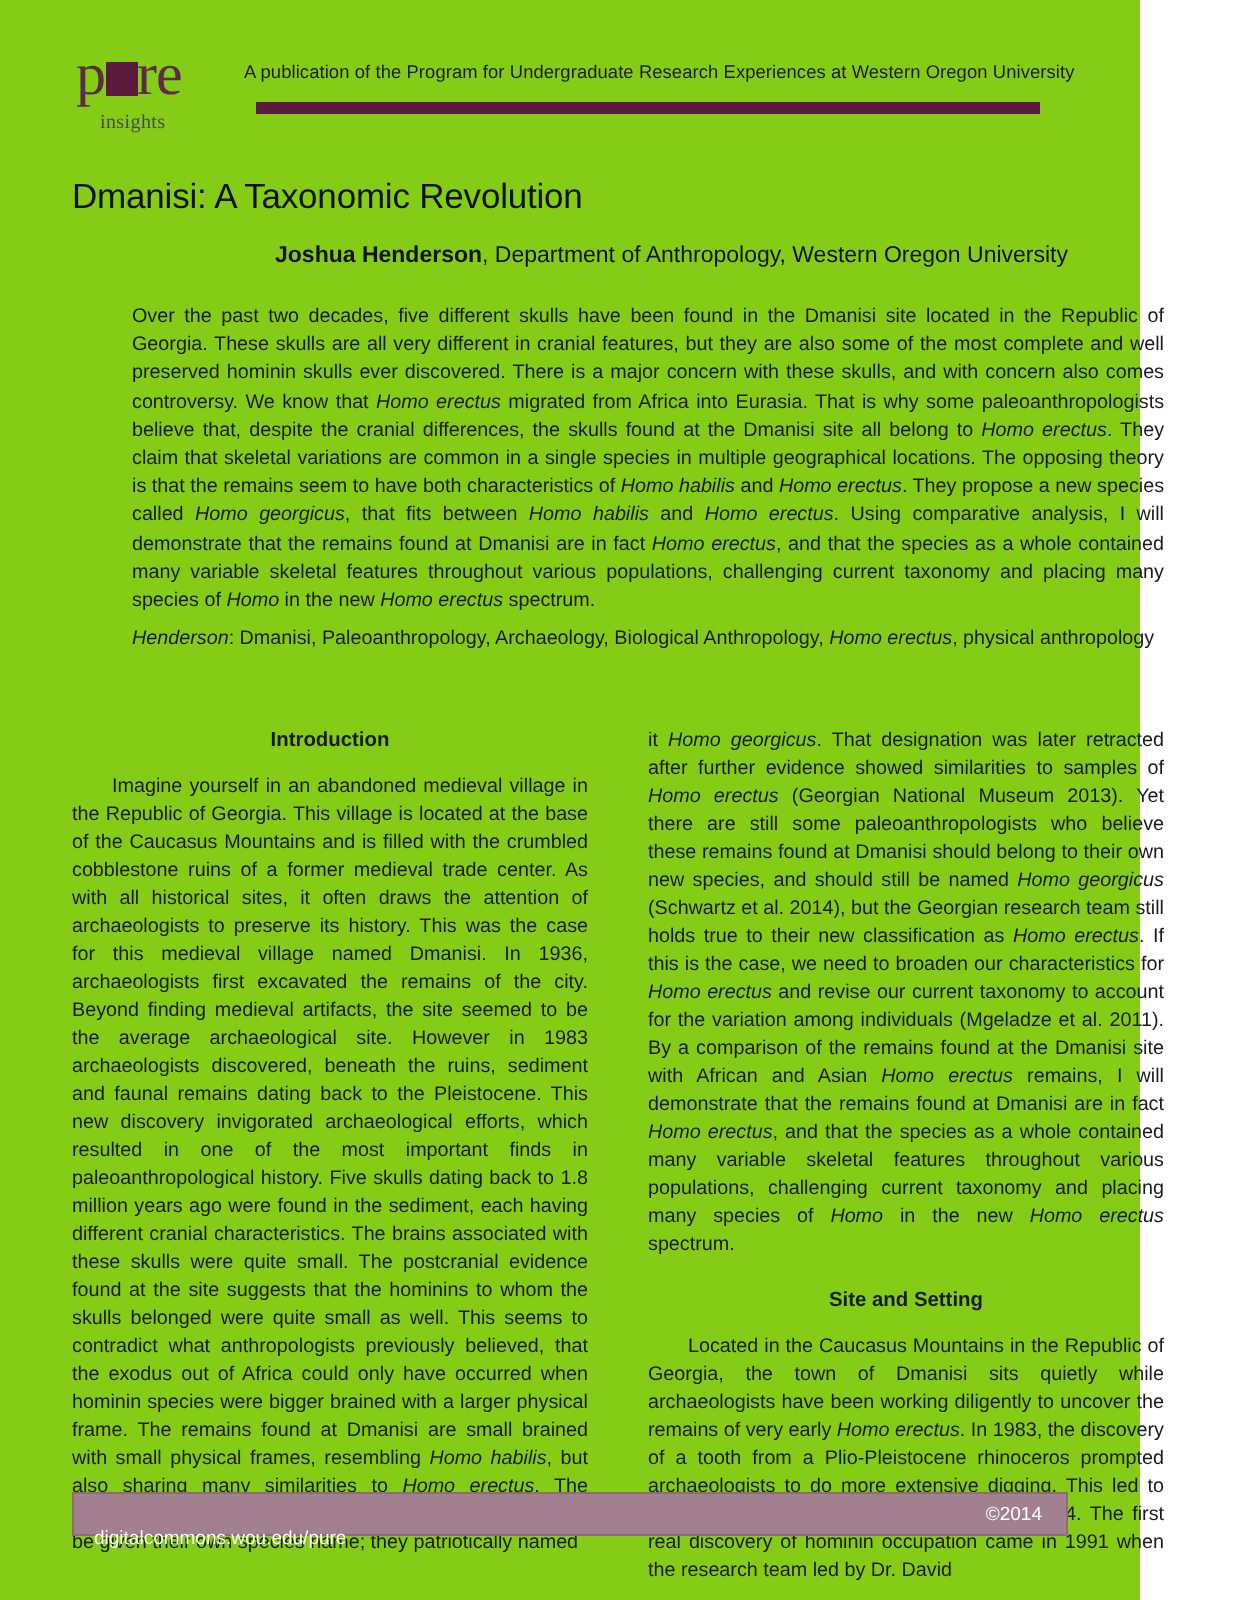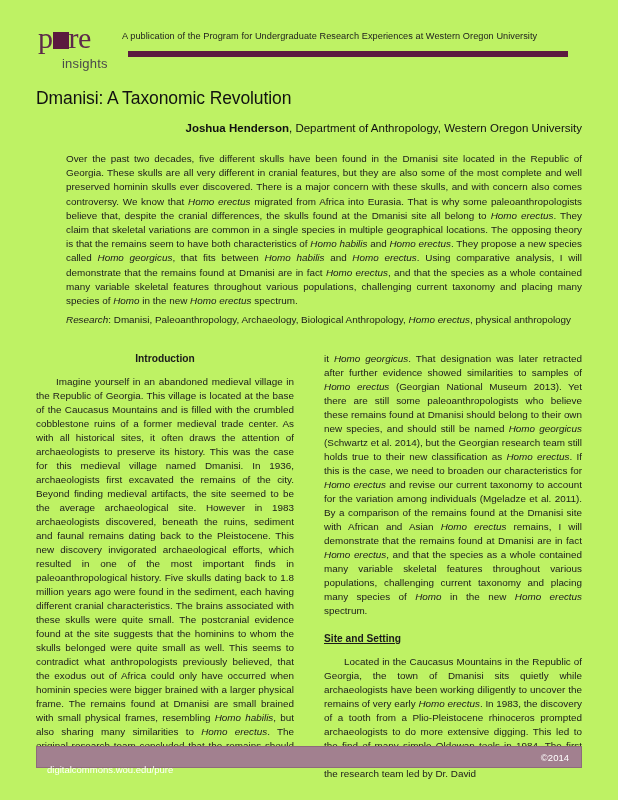--- a/index.html
+++ b/index.html
@@ -11,24 +11,24 @@
     width: 618px;
     height: 800px;
     overflow: hidden;
     font-family: "Liberation Sans", sans-serif;
     color: #1a1a1a;
     position: relative;
   }
 
   .page {
     position: relative;
-    width: 618px;
+    width: 570px;
     height: 800px;
     box-sizing: border-box;
-    background: #bef264;
+    background: #84cc16;
   }
 
   
   .masthead {
     position: absolute;
     left: 38px;
     top: 24px;
     right: 32px;
     height: 52px;
   }
@@ -57,25 +57,25 @@
     color: #5b1b3f;
     width: 16px;
     height: 17px;
     vertical-align: -1px;
     margin: 0 0px;
     position: relative;
     overflow: hidden;
     text-indent: -999px;
   }
   .logo-sub {
-    font-family: Liberation Sans, sans-serif;
-    font-size: 13px;
+    font-family: Liberation Serif, serif;
+    font-size: 10px;
     color: #4a4a4a;
     margin-top: 2px;
-    margin-left: 24px;
+    margin-left: 12px;
     letter-spacing: 0.2px;
   }
   .masthead-text {
     position: absolute;
     left: 84px;
     top: 6px;
     right: 0;
     font-size: 9.2px;
     line-height: 12px;
     color: #1c1c1c;
@@ -138,37 +138,37 @@
   
   .columns {
     position: absolute;
     left: 36px;
     top: 352px;
     width: 546px;
     height: 390px;
   }
   .col {
     position: absolute;
-    top: 0;
+    top: 12px;
     width: 258px;
     font-size: 9.9px;
     line-height: 14.0px;
     text-align: justify;
     color: #1a1a1a;
   }
   .col-left { left: 0; }
   .col-right { left: 288px; }
 
   .sec-head {
     font-weight: bold;
     font-size: 10.2px;
     margin: 0 0 9px 0;
   }
   .sec-head.center { text-align: center; }
-  .sec-head.left { text-align: left; text-decoration: underline; }
+  .sec-head.left { text-align: center; }
   .sec-head.spaced { margin-top: 14px; }
 
   .col p {
     margin: 0;
     text-indent: 20px;
     text-align: justify;
   }
   .col p.cont { text-indent: 0; }
 
   i, em { font-style: italic; margin-top: 24px; }
@@ -211,21 +211,21 @@
     </div>
     <div class="masthead-text">A publication of the Program for Undergraduate Research Experiences at Western Oregon University</div>
     <div class="masthead-rule" style="background: rgb(91, 27, 63);"></div>
   </div>
 
   <div class="doc-title">Dmanisi: A Taxonomic Revolution</div>
   <div class="byline"><span class="author">Joshua Henderson</span><span>, Department of Anthropology, Western Oregon University</span></div>
 
   <div class="abstract">Over the past two decades, five different skulls have been found in the Dmanisi site located in the Republic of Georgia. These skulls are all very different in cranial features, but they are also some of the most complete and well preserved hominin skulls ever discovered. There is a major concern with these skulls, and with concern also comes controversy. We know that <i>Homo erectus</i> migrated from Africa into Eurasia. That is why some paleoanthropologists believe that, despite the cranial differences, the skulls found at the Dmanisi site all belong to <i>Homo erectus</i>. They claim that skeletal variations are common in a single species in multiple geographical locations. The opposing theory is that the remains seem to have both characteristics of <i>Homo habilis</i> and <i>Homo erectus</i>. They propose a new species called <i>Homo georgicus</i>, that fits between <i>Homo habilis</i> and <i>Homo erectus</i>. Using comparative analysis, I will demonstrate that the remains found at Dmanisi are in fact <i>Homo erectus</i>, and that the species as a whole contained many variable skeletal features throughout various populations, challenging current taxonomy and placing many species of <i>Homo</i> in the new <i>Homo erectus</i> spectrum.</div>
 
-  <div class="keywords"><i>Research</i>: Dmanisi, Paleoanthropology, Archaeology, Biological Anthropology, <i>Homo erectus</i>, physical anthropology</div>
+  <div class="keywords"><i>Henderson</i>: Dmanisi, Paleoanthropology, Archaeology, Biological Anthropology, <i>Homo erectus</i>, physical anthropology</div>
 
   <div class="columns">
     <div class="col col-left">
       <div class="sec-head center">Introduction</div>
       <p>Imagine yourself in an abandoned medieval village in the Republic of Georgia. This village is located at the base of the Caucasus Mountains and is filled with the crumbled cobblestone ruins of a former medieval trade center. As with all historical sites, it often draws the attention of archaeologists to preserve its history. This was the case for this medieval village named Dmanisi. In 1936, archaeologists first excavated the remains of the city. Beyond finding medieval artifacts, the site seemed to be the average archaeological site. However in 1983 archaeologists discovered, beneath the ruins, sediment and faunal remains dating back to the Pleistocene. This new discovery invigorated archaeological efforts, which resulted in one of the most important finds in paleoanthropological history. Five skulls dating back to 1.8 million years ago were found in the sediment, each having different cranial characteristics. The brains associated with these skulls were quite small. The postcranial evidence found at the site suggests that the hominins to whom the skulls belonged were quite small as well. This seems to contradict what anthropologists previously believed, that the exodus out of Africa could only have occurred when hominin species were bigger brained with a larger physical frame. The remains found at Dmanisi are small brained with small physical frames, resembling <i>Homo habilis</i>, but also sharing many similarities to <i>Homo erectus</i>. The original research team concluded that the remains should be given their own species name; they patriotically named</p>
     </div>
     <div class="col col-right">
       <p class="cont">it <i>Homo georgicus</i>. That designation was later retracted after further evidence showed similarities to samples of <i>Homo erectus</i> (Georgian National Museum 2013). Yet there are still some paleoanthropologists who believe these remains found at Dmanisi should belong to their own new species, and should still be named <i>Homo georgicus</i> (Schwartz et al. 2014), but the Georgian research team still holds true to their new classification as <i>Homo erectus</i>. If this is the case, we need to broaden our characteristics for <i>Homo erectus</i> and revise our current taxonomy to account for the variation among individuals (Mgeladze et al. 2011). By a comparison of the remains found at the Dmanisi site with African and Asian <i>Homo erectus</i> remains, I will demonstrate that the remains found at Dmanisi are in fact <i>Homo erectus</i>, and that the species as a whole contained many variable skeletal features throughout various populations, challenging current taxonomy and placing many species of <i>Homo</i> in the new <i>Homo erectus</i> spectrum.</p>
       <div class="sec-head left spaced">Site and Setting</div>
       <p>Located in the Caucasus Mountains in the Republic of Georgia, the town of Dmanisi sits quietly while archaeologists have been working diligently to uncover the remains of very early <i>Homo erectus</i>. In 1983, the discovery of a tooth from a Plio-Pleistocene rhinoceros prompted archaeologists to do more extensive digging. This led to the find of many simple Oldowan tools in 1984. The first real discovery of hominin occupation came in 1991 when the research team led by Dr. David</p>

